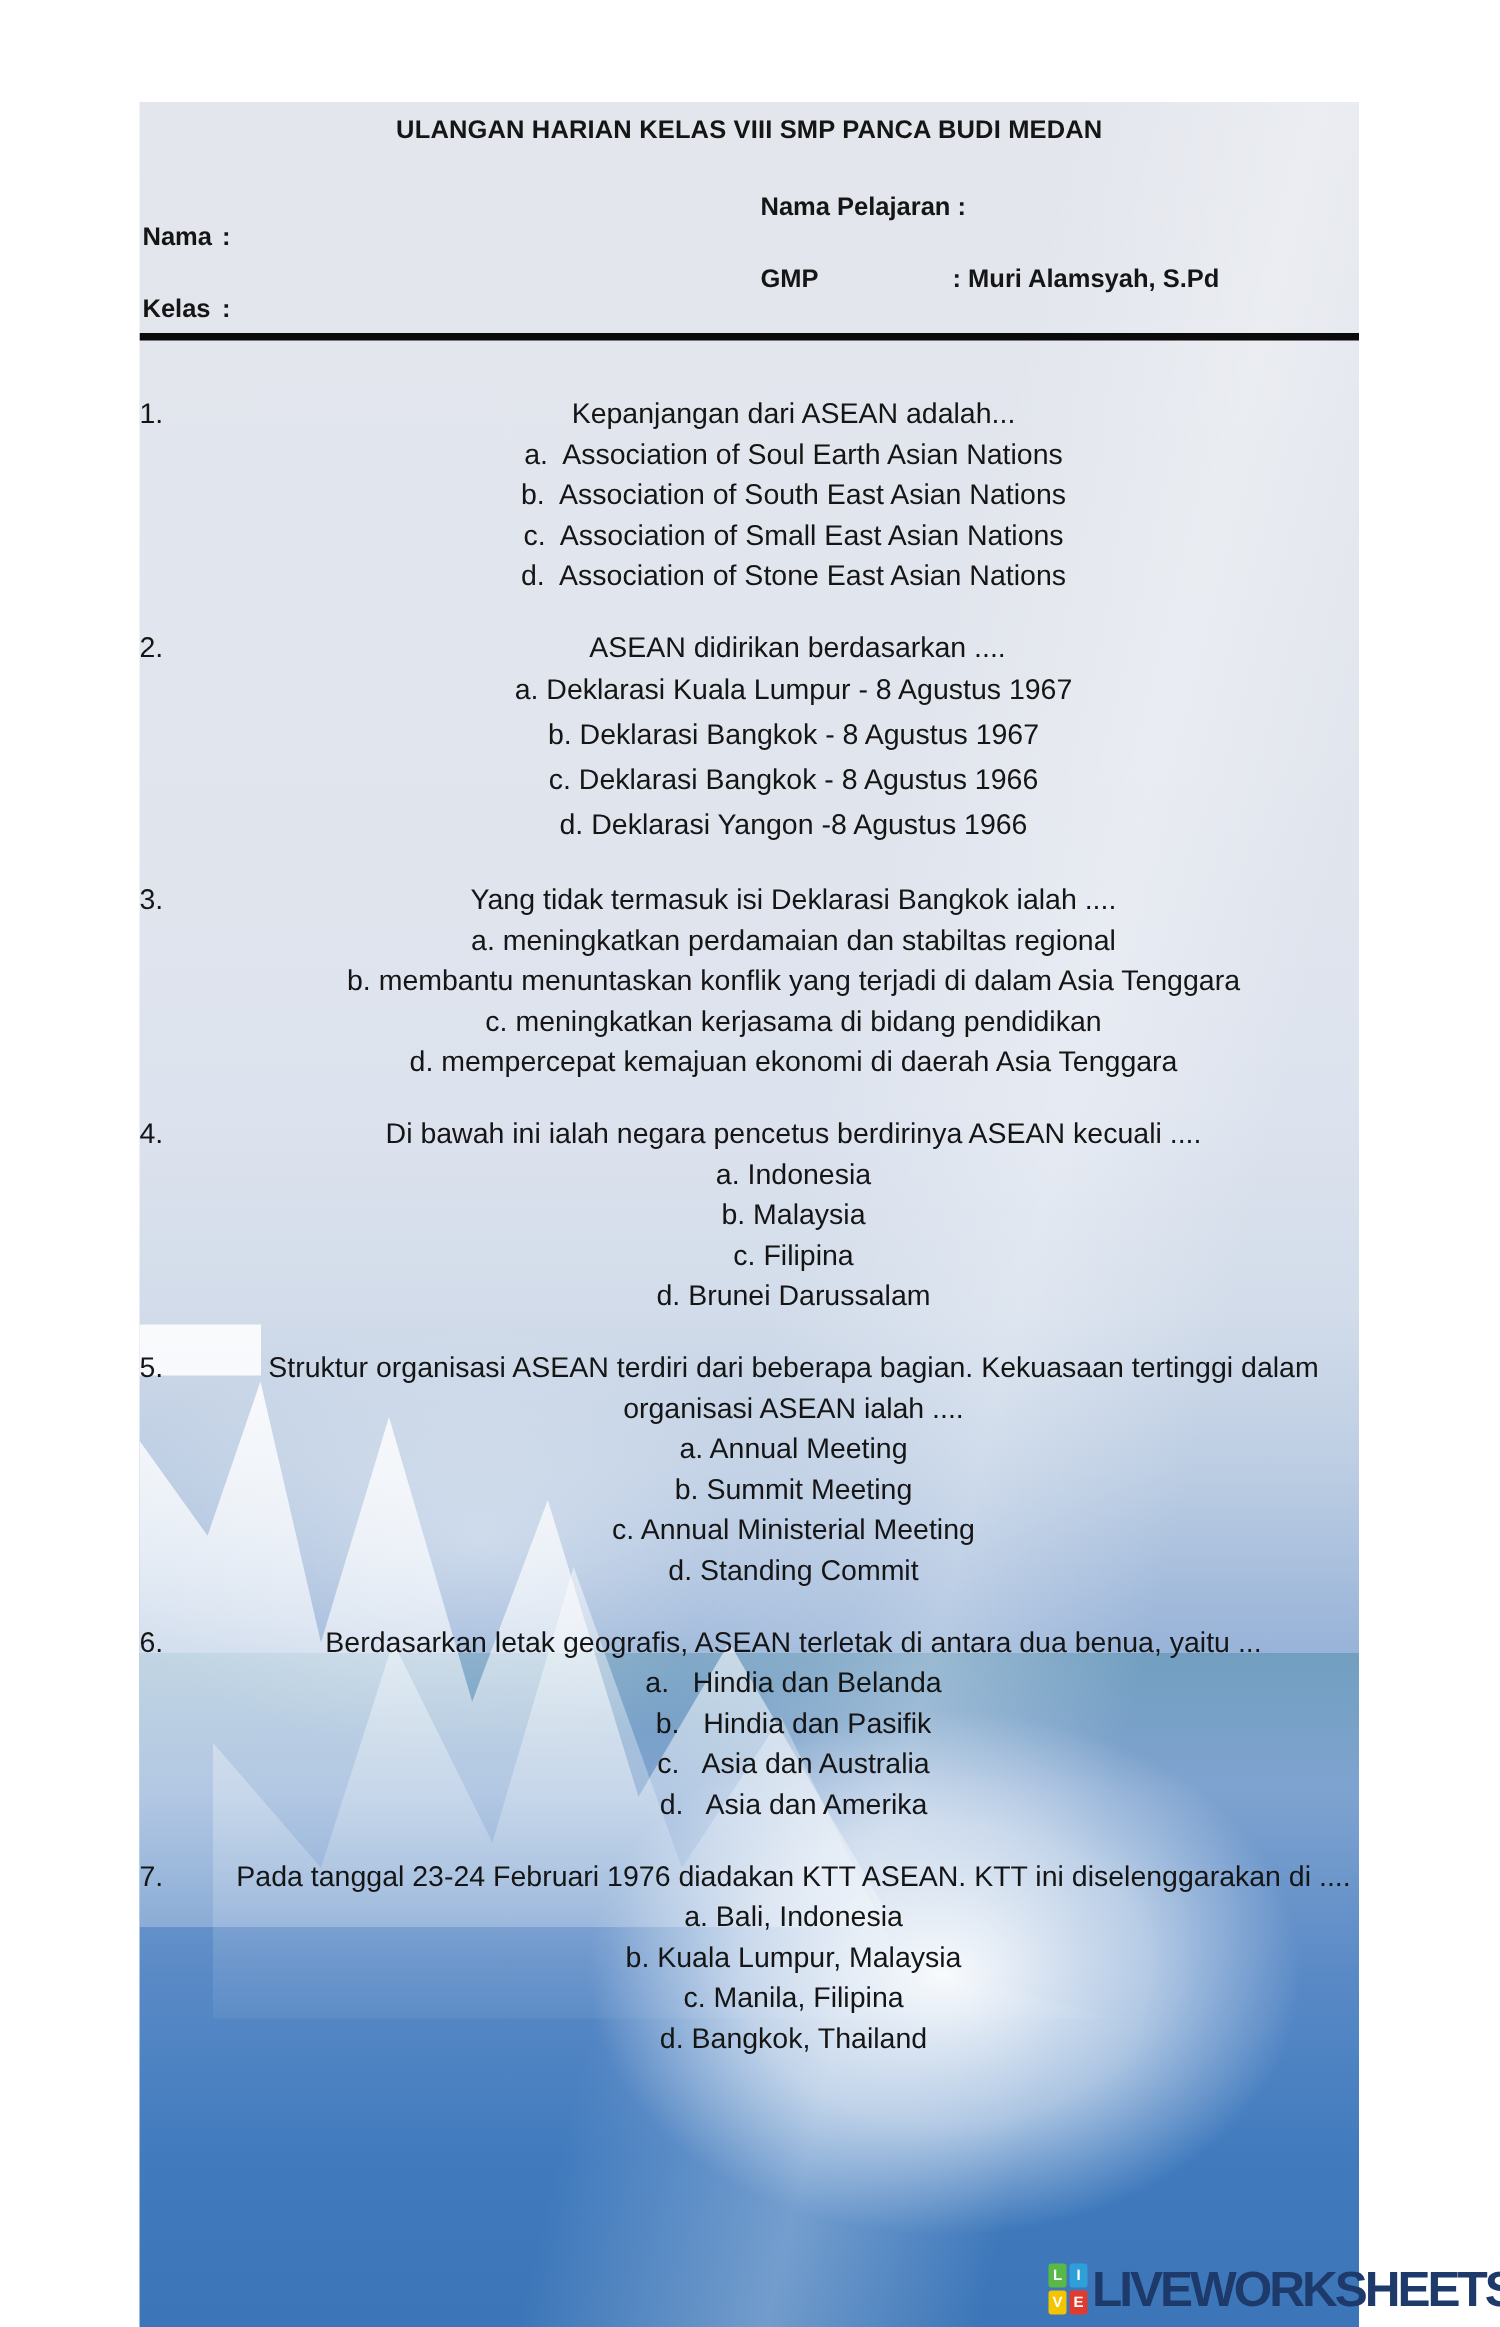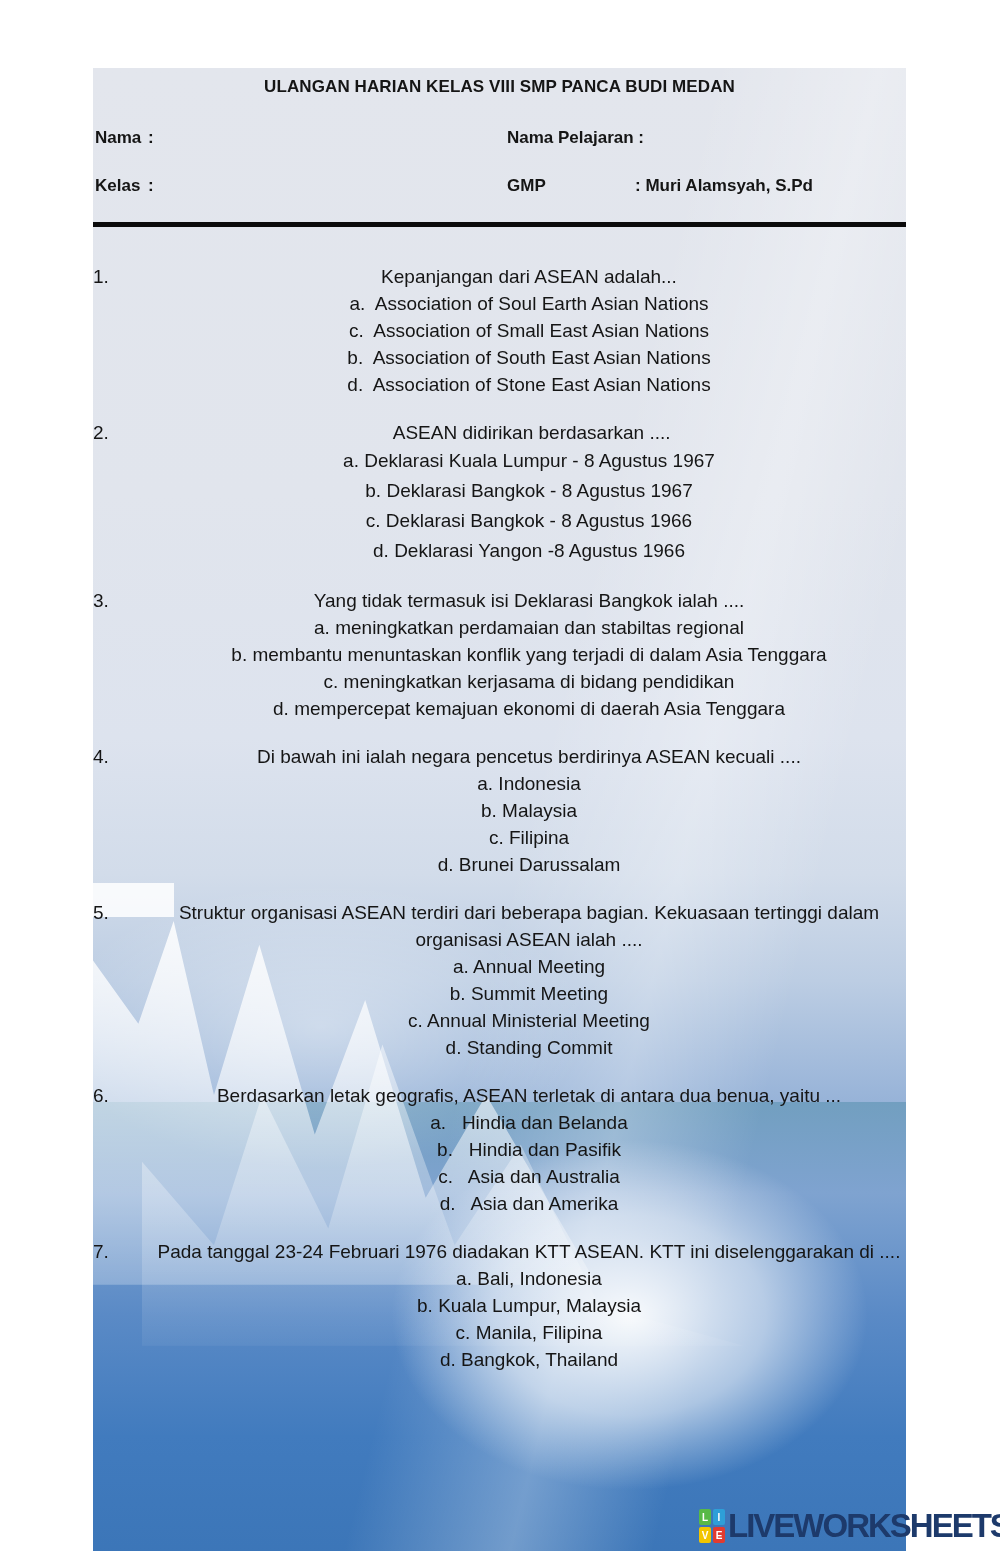--- a/index.html
+++ b/index.html
@@ -44,21 +44,21 @@
     width: 10%; height: 2.2%;
     background: rgba(255,255,255,0.85);
     pointer-events: none;
   }
 
   .head { position: absolute; left: 0; top: 0; width: 100%; height: 159px; font-weight: bold; font-size: 17px; }
   .title { position: absolute; left: 0; top: 9px; width: 100%; text-align: center; letter-spacing: 0.1px; }
   .hrow  { position: absolute; left: 2px; width: 100%; }
   .hrow.r1 { top: 60px; }
   .hrow.r2 { top: 108px; }
-  .flabel { display: inline-block; width: 53px; }
+  .flabel { display: inline-block; width: 53px; margin-top: 20px; }
   .rlabel { position: absolute; left: 412px; top: 0; }
   .rvalue { position: absolute; left: 540px; top: 0; }
   .rule {
     position: absolute; left: 0; top: 154px;
     width: 100%; height: 5px; background: #0b0b0b;
   }
 
   .questions { position: absolute; left: 0; top: 159px; width: 100%; padding-top: 36px; }
   .q { display: flex; margin-bottom: 21px; }
   .qnum { width: 59px; flex: 0 0 59px; font-size: 19px; line-height: 27px; }
@@ -113,22 +113,22 @@
     <div class="rule"></div>
   </div>
 
   <div class="questions">
 
     <div class="q">
       <div class="qnum">1.</div>
       <div class="qbody">
         <div class="qtext">Kepanjangan dari ASEAN adalah...</div>
         <div class="opt">a.  Association of Soul Earth Asian Nations</div>
+        <div class="opt">b.  Association of South East Asian Nations</div>
         <div class="opt">c.  Association of Small East Asian Nations</div>
-        <div class="opt">b.  Association of South East Asian Nations</div>
         <div class="opt">d.  Association of Stone East Asian Nations</div>
       </div>
     </div>
 
     <div class="q loose">
       <div class="qnum">2.</div>
       <div class="qbody">
         <div class="qtext"> ASEAN didirikan berdasarkan ....</div>
         <div class="opt">a. Deklarasi Kuala Lumpur - 8 Agustus 1967</div>
         <div class="opt">b. Deklarasi Bangkok - 8 Agustus 1967</div>

